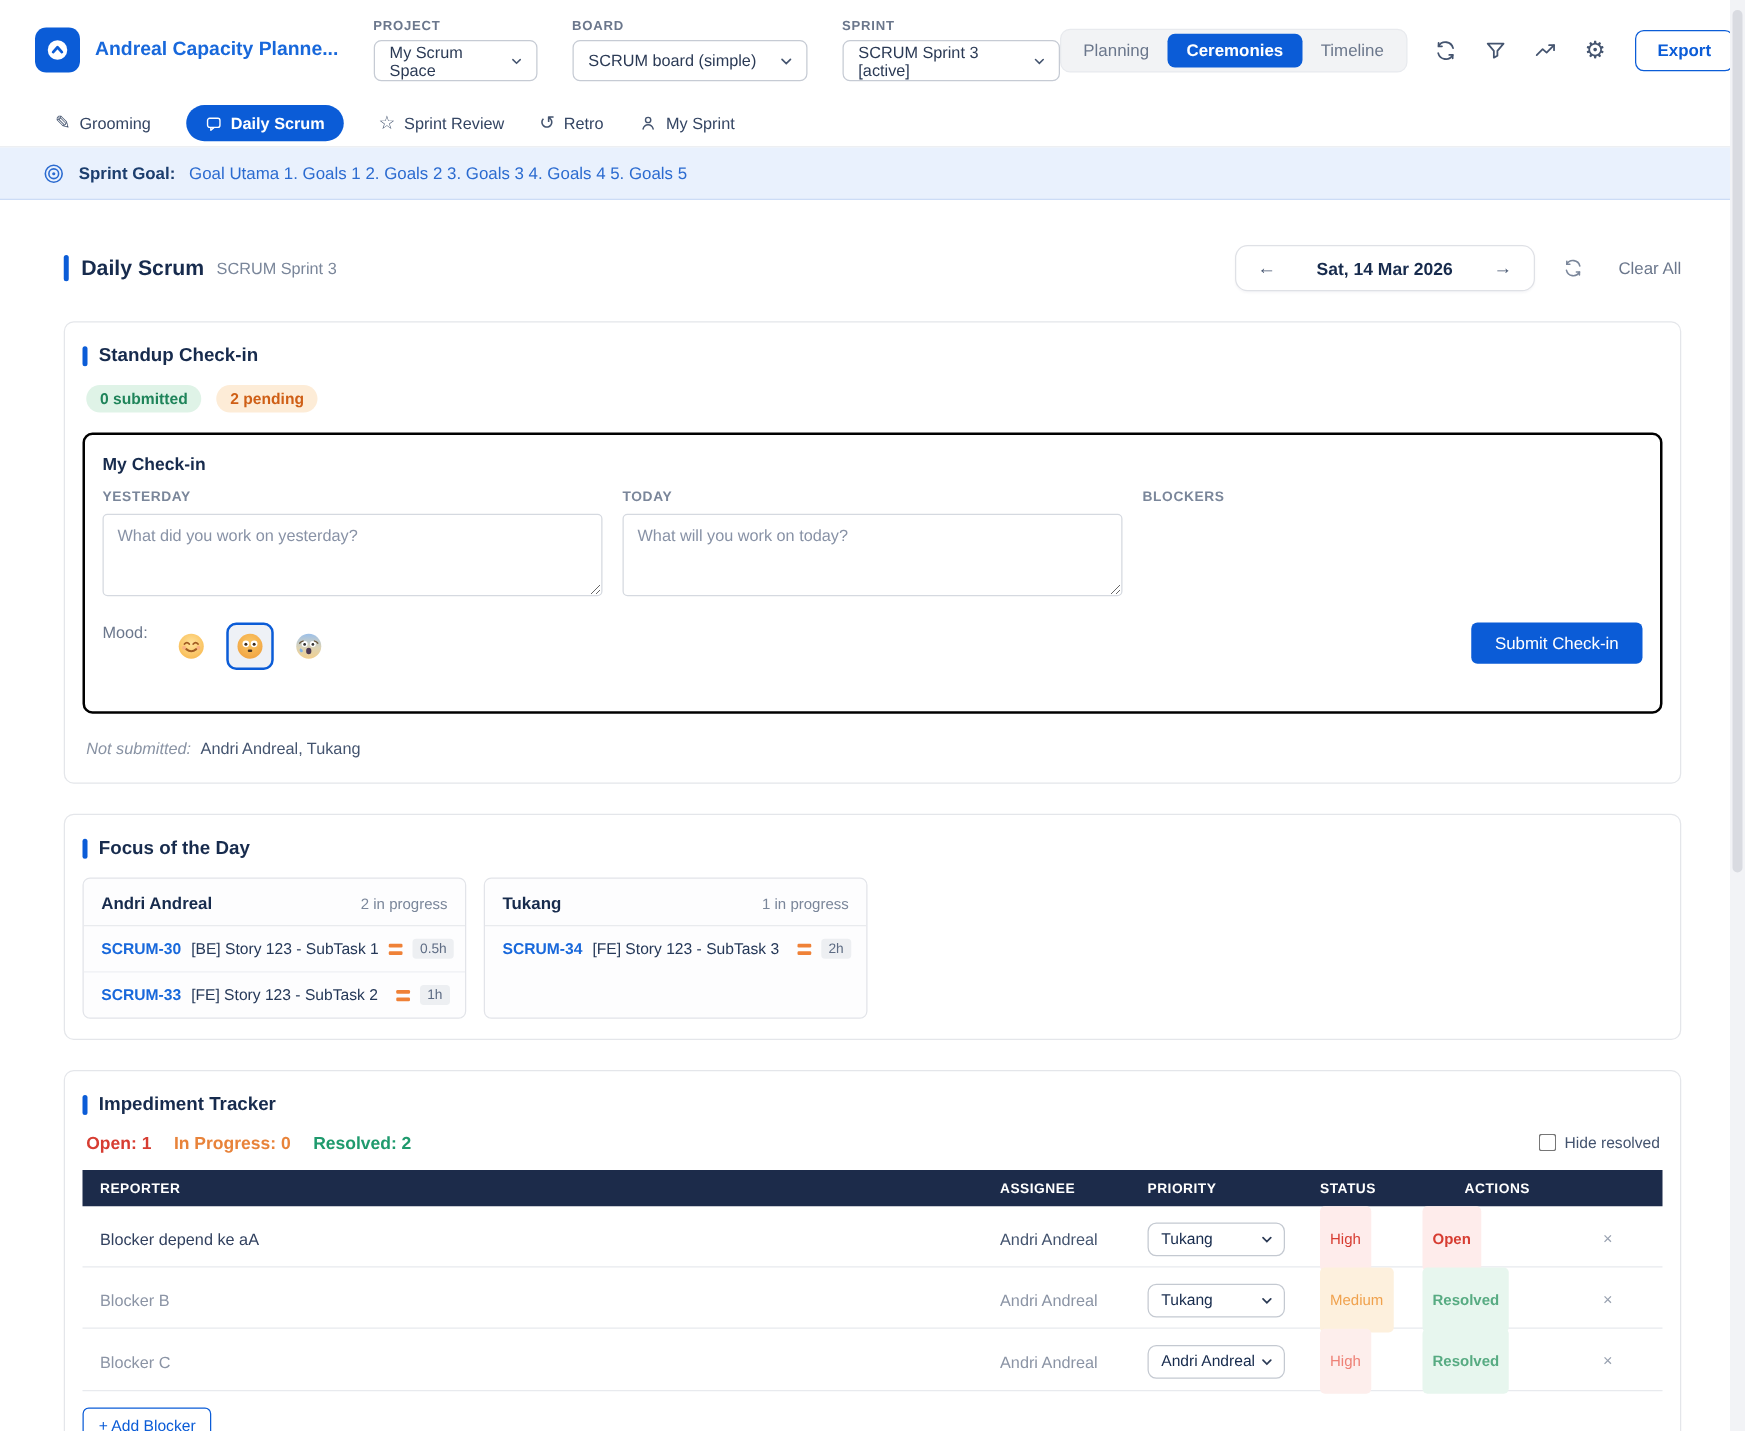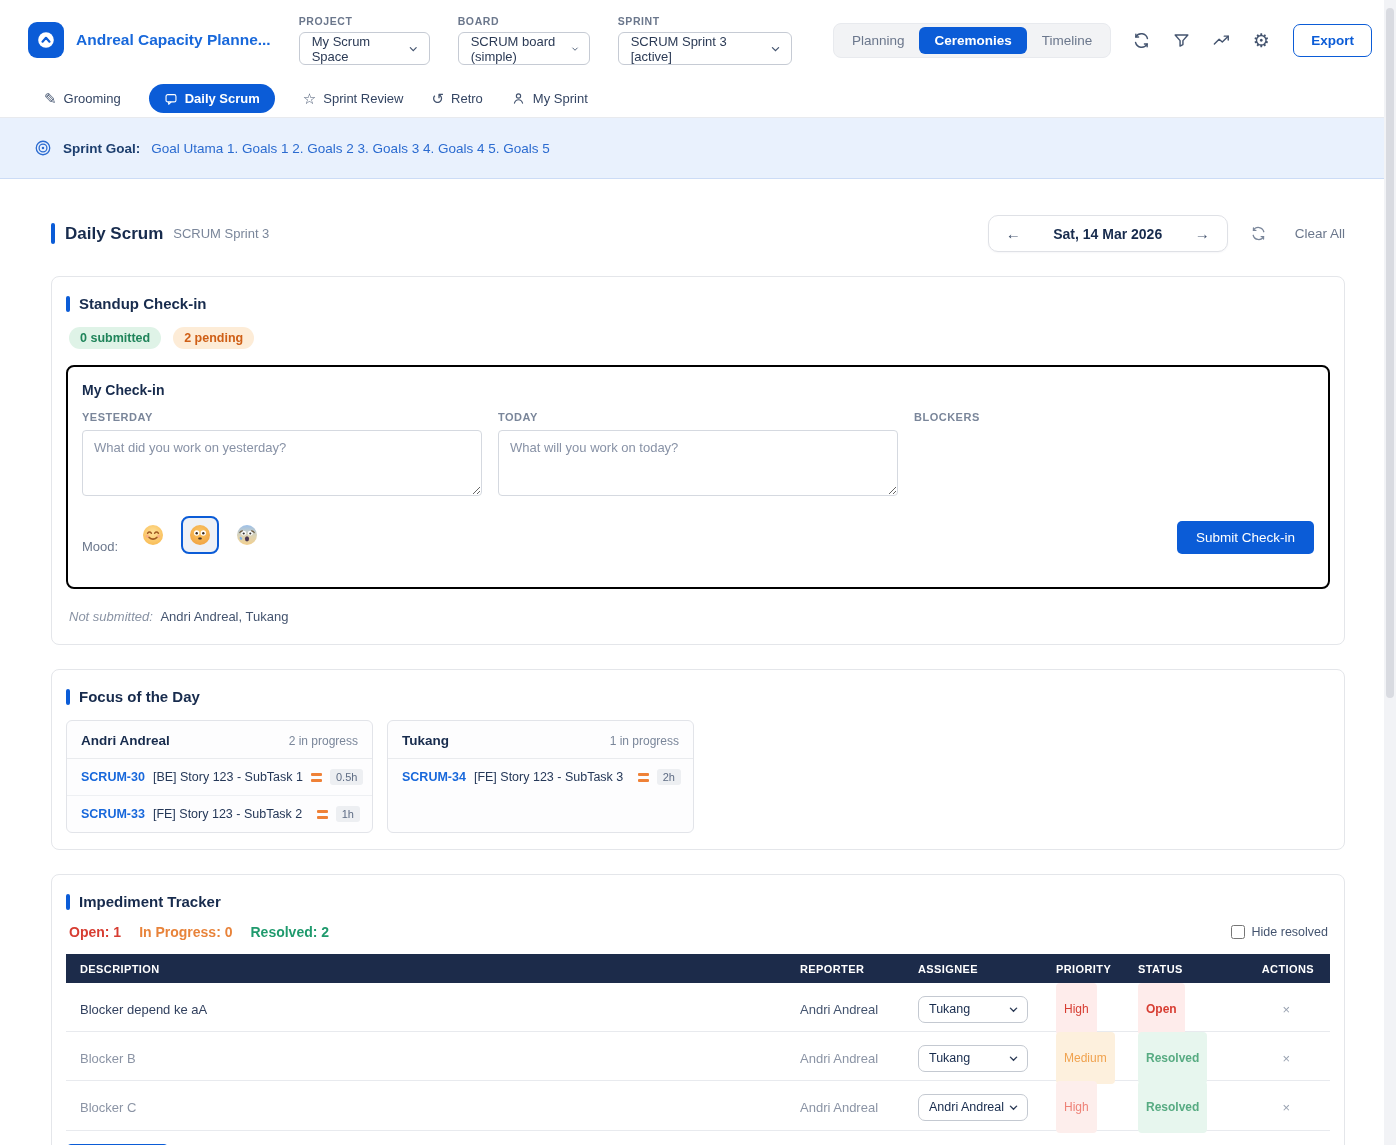--- a/index.html
+++ b/index.html
@@ -9,35 +9,35 @@
     background:#ffffff; color:#172b4d; position:relative; overflow:hidden;
   }
   
   .hdr { display:flex; align-items:center; height:80px; padding:0 24px 0 28px; background:#fff; }
   .logo-box { width:36px; height:36px; border-radius:9px; background:#0b5cd7; display:flex; align-items:center; justify-content:center; flex:0 0 auto; }
   .app-title { color:#1868db; font-weight:bold; font-size:15.5px; margin-left:12px; white-space:nowrap; }
   .dd-group { display:flex; flex-direction:column; margin-left:28px; }
   .dd-group:first-of-type { margin-left:32px; }
   .dd-label { font-size:10.5px; font-weight:bold; color:#6b778c; letter-spacing:.6px; margin-bottom:5px; }
   .dd-box { display:flex; align-items:center; justify-content:space-between; gap:10px; height:33px; border:1px solid #c6cbd4; border-radius:6px; background:#fff; padding:0 10px 0 12px; font-size:13px; color:#2b3a55; cursor:pointer; }
-  .dd-box.w1{width:131px}.dd-box.w2{width:132px}.dd-box.w3{width:174px}
+  .dd-box.w1{width:131px}.dd-box.w2{width:188px}.dd-box.w3{width:174px}
   .hdr-right { margin-left:auto; display:flex; align-items:center; }
   .seg { display:flex; align-items:center; background:#f2f3f5; border:1px solid #e8eaee; border-radius:8px; padding:3px; }
   .seg-item { font-size:13.5px; color:#6b778c; padding:6px 15px; border-radius:6px; cursor:pointer; white-space:nowrap; }
   .seg-item.active { background:#0b5cd7; color:#fff; font-weight:bold; }
   .icon-btn { width:20px; height:20px; margin-left:20px; color:#44546f; display:flex; align-items:center; justify-content:center; cursor:pointer; font-size:19px; line-height:1; }
   .icon-btn svg { stroke:#44546f; }
   .export-btn { margin-left:22px; border:1px solid #0b5cd7; color:#0b5cd7; background:#fff; font-size:13.5px; font-weight:600; padding:8px 17px; border-radius:7px; cursor:pointer; font-family:inherit; }
   
   .subnav { display:flex; align-items:center; height:38px; padding-left:44px; gap:28px; border-bottom:1px solid #e8eaee; background:#fff; }
   .subnav-item { display:flex; align-items:center; gap:7px; font-size:13px; color:#344563; cursor:pointer; white-space:nowrap; }
   .subnav-item .glyph { font-size:15px; color:#44546f; line-height:1; }
   .subnav-pill { display:flex; align-items:center; gap:7px; background:#0b5cd7; color:#fff; font-weight:bold; font-size:13px; border-radius:16px; padding:7px 15px; cursor:pointer; }
   
-  .goal-banner { display:flex; align-items:center; gap:11px; height:61px; background:#e9f1fd; border-bottom:1px solid #ccdcf6; padding-left:34px; }
+  .goal-banner { display:flex; align-items:center; gap:11px; height:42px; background:#e9f1fd; border-bottom:1px solid #ccdcf6; padding-left:34px; }
   .goal-label { font-size:13.5px; font-weight:bold; color:#1c3e6e; }
   .goal-text { font-size:13.5px; color:#2b6bd0; }
   
   .main { padding:0 51px; }
   .page-head { display:flex; align-items:center; margin-top:36px; }
   .vbar { width:4px; border-radius:2px; background:#0b5cd7; }
   .vbar.big { height:21px; }
   .vbar.small { height:16px; }
   .page-title { font-size:17px; font-weight:bold; color:#172b4d; margin-left:10px; }
   .page-sub { font-size:13px; color:#7a869a; margin-left:10px; }
@@ -55,21 +55,21 @@
   .pill { font-size:12.5px; font-weight:600; border-radius:12px; padding:4px 11px; }
   .pill.green { background:#dff3e7; color:#1f845a; }
   .pill.orange { background:#fdecd7; color:#cf5f16; }
   .checkin-box { border:2px solid #000000; border-radius:8px; margin-top:16px; padding:15px 14px 33px 14px; }
   .checkin-title { font-size:14px; font-weight:bold; color:#172b4d; }
   .fields { display:flex; gap:16px; margin-top:13px; }
   .field { flex:1; }
   .field-label { font-size:11px; font-weight:bold; color:#7a869a; letter-spacing:.5px; margin-bottom:7px; }
   .field textarea { width:100%; height:66px; border:1px solid #d5d9e0; border-radius:4px; padding:9px 11px; font-size:13px; color:#172b4d; font-family:inherit; resize:vertical; }
   .field textarea::placeholder { color:#8892a6; }
-  .mood-row { display:flex; align-items:flex-end; margin-top:16px; }
+  .mood-row { display:flex; align-items:flex-start; margin-top:16px; }
   .mood-label { font-size:13px; color:#6b778c; margin-right:16px; }
   .mood-btn { width:38px; height:38px; display:flex; align-items:center; justify-content:center; border-radius:8px; border:2px solid transparent; margin-right:9px; cursor:pointer; }
   .mood-btn.selected { border-color:#0b5cd7; background:#eef1f6; }
   .submit-btn { margin-left:auto; background:#0b5cd7; color:#fff; border:none; font-family:inherit; font-size:13.5px; font-weight:400; padding:9px 19px; border-radius:5px; cursor:pointer; }
   .not-sub { margin:20px 0 4px 3px; font-size:13px; }
   .not-sub .lbl { font-style:italic; color:#8993a4; }
   .not-sub .names { color:#44546f; margin-left:4px; }
   
   .person-cards { display:flex; gap:14px; margin-top:15px; }
   .person-card { width:307px; border:1px solid #e2e4e9; border-radius:6px; background:#fdfdfe; overflow:hidden; }
@@ -403,21 +403,20 @@
       <span class="count prog">In Progress: 0</span>
       <span class="count res">Resolved: 2</span>
       <label class="hide-res">
         <input type="checkbox" style="">
         <span>Hide resolved</span>
       </label>
     </div>
 
     <div class="imp-table">
       <div class="t-head">
-        <span>DESCRIPTION</span>
         <span>REPORTER</span>
         <span>ASSIGNEE</span>
         <span>PRIORITY</span>
         <span>STATUS</span>
         <span class="h-actions">ACTIONS</span>
       </div>
 
       <div class="t-row">
         <span class="c-desc">Blocker depend ke aA</span>
         <span class="c-rep">Andri Andreal</span>

